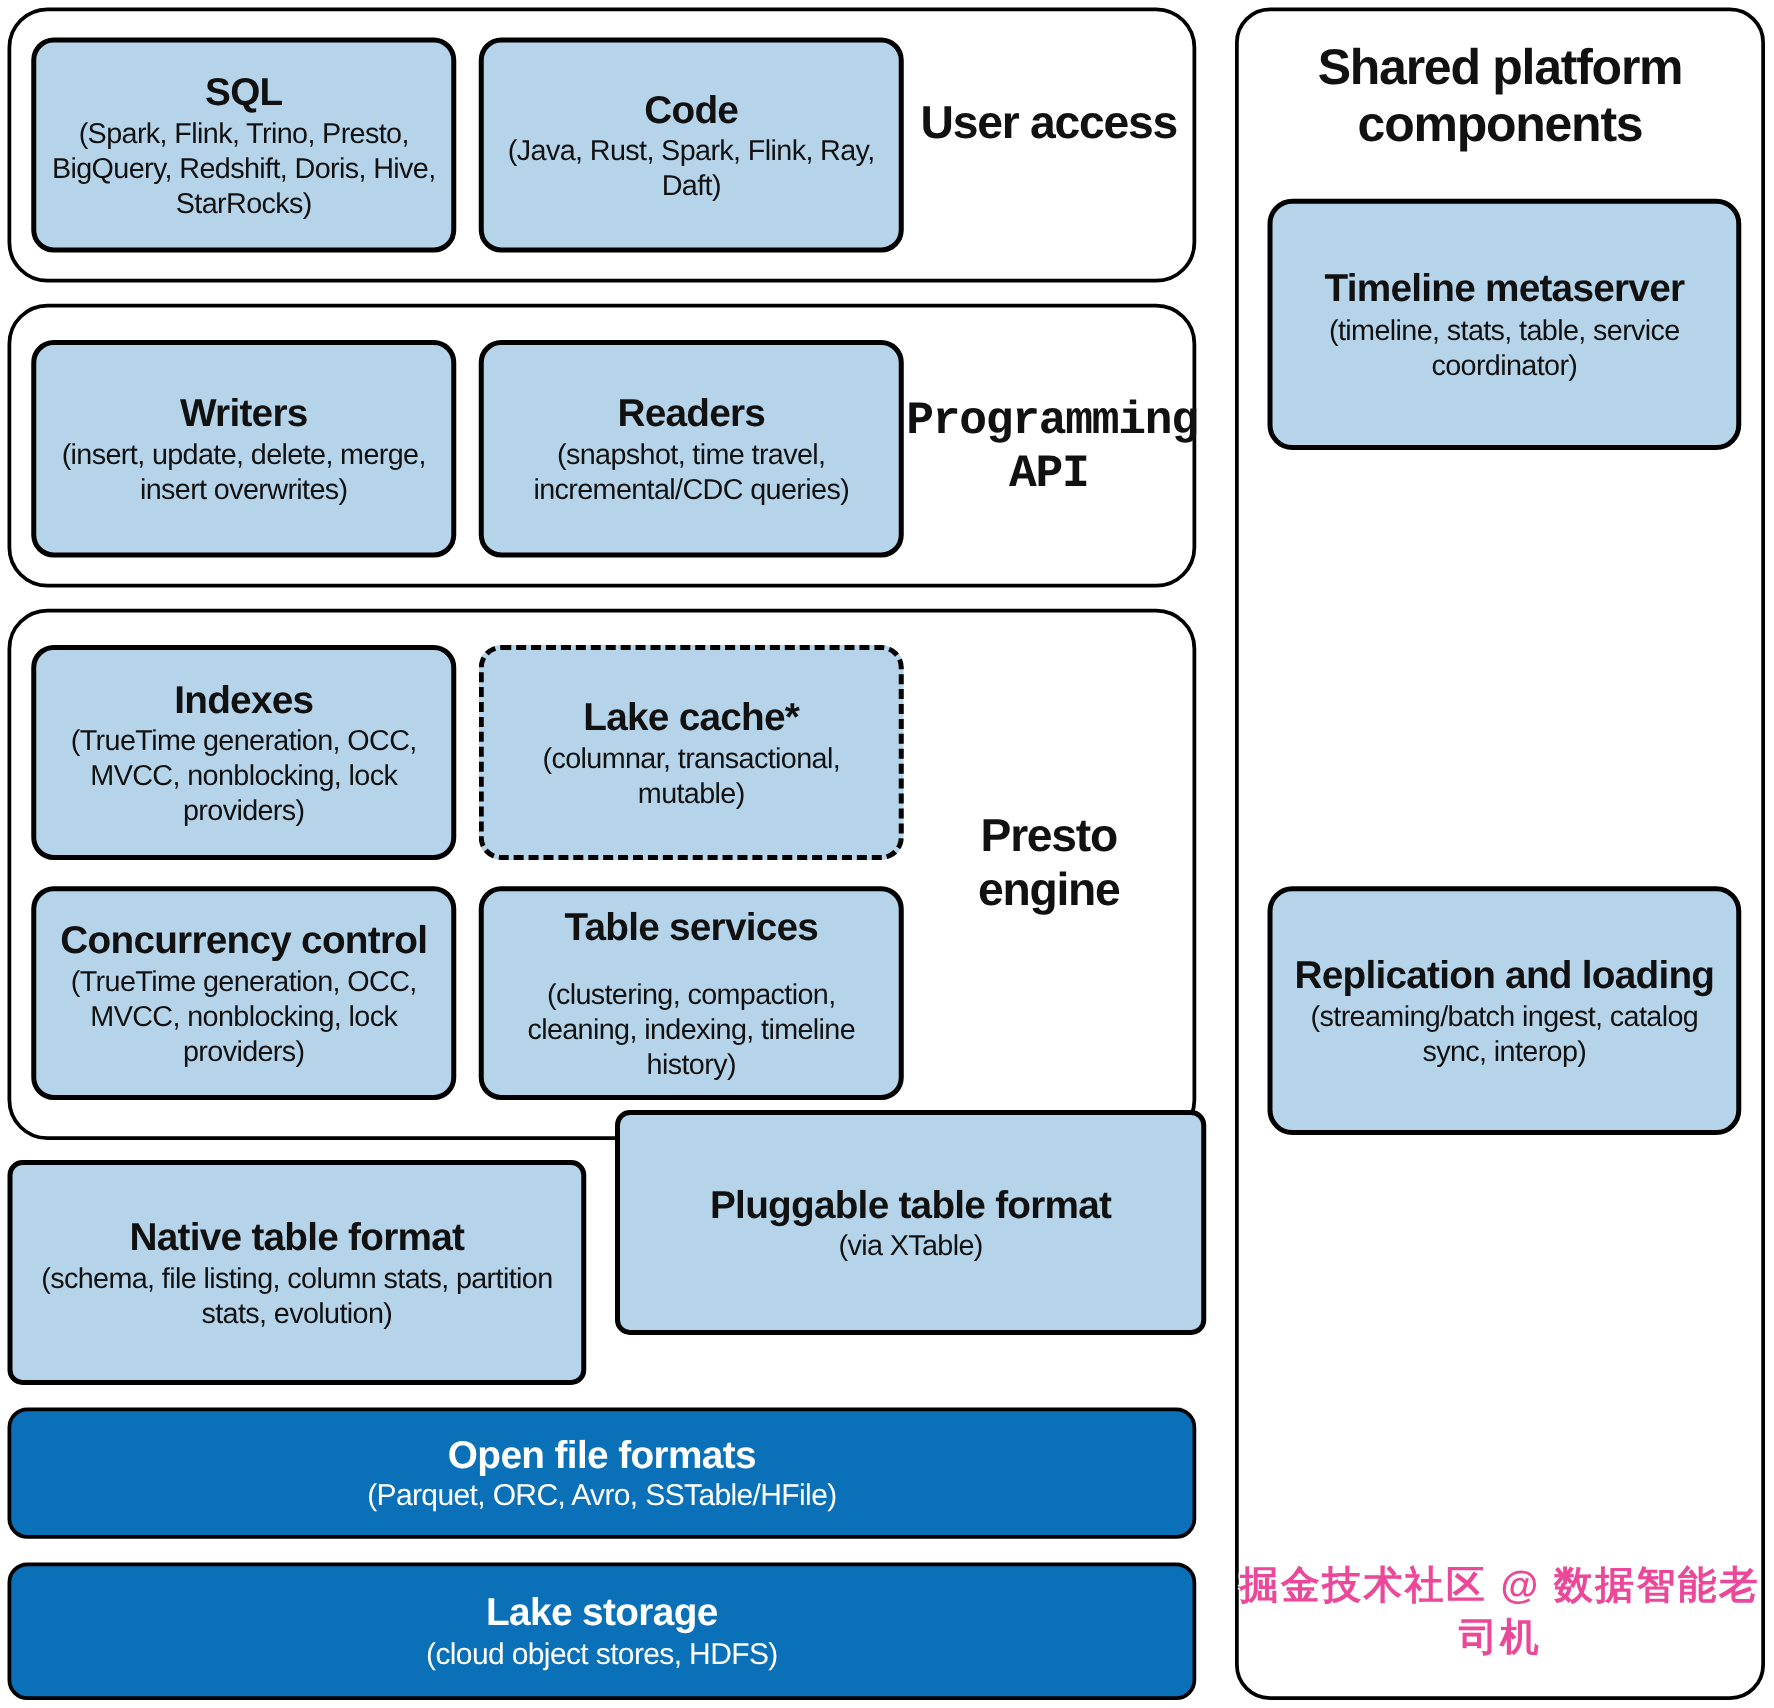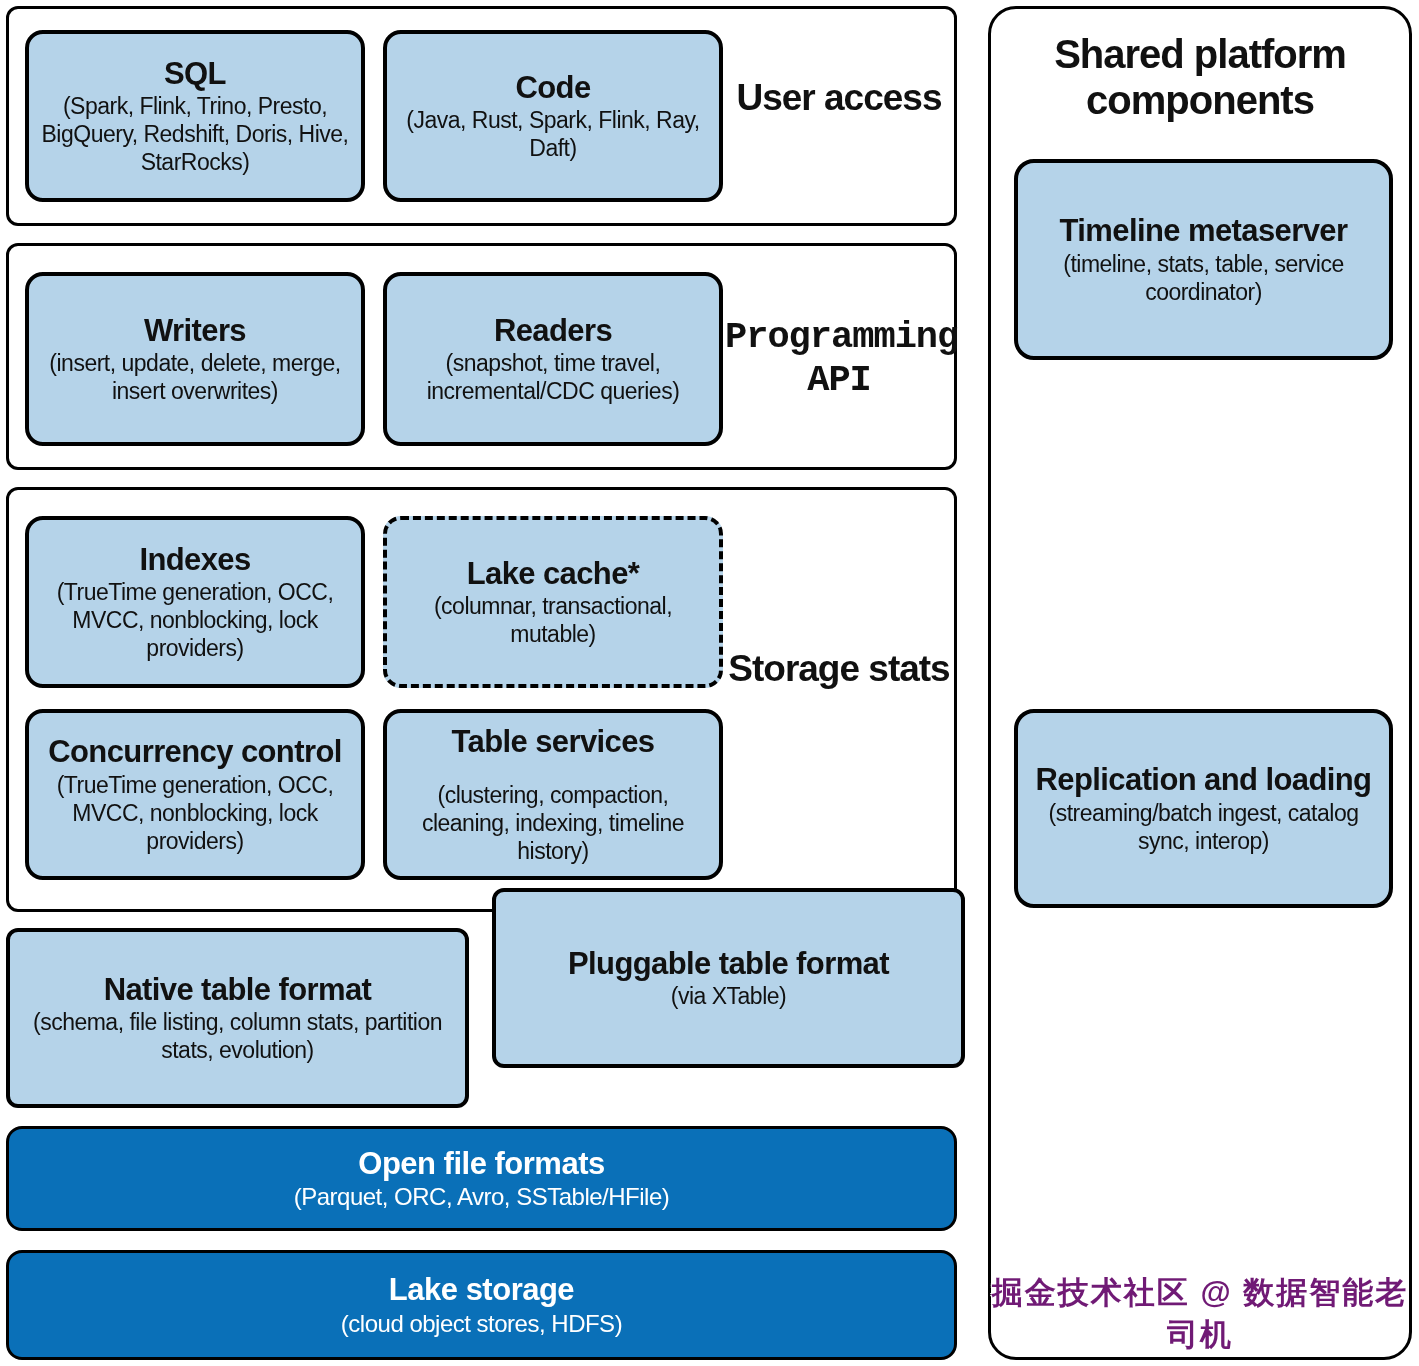--- a/index.html
+++ b/index.html
@@ -14,21 +14,21 @@
     width: 1419px;
     height: 1366px;
     background: #ffffff;
     overflow: hidden;
   }
   
   .panel {
     position: absolute;
     background: #ffffff;
     border: 3px solid #000000;
-    border-radius: 12px;
+    border-radius: 32px;
     box-sizing: border-box;
   }
   .c1 { left: 6px;   top: 6px;   width: 951px; height: 220px; }
   .c2 { left: 6px;   top: 243px; width: 951px; height: 227px; }
   .c3 { left: 6px;   top: 487px; width: 951px; height: 425px; }
   .right-panel { left: 988px; top: 6px; width: 424px; height: 1354px; border-radius: 28px; }
 
   
   .box {
     position: absolute;
@@ -137,28 +137,28 @@
     line-height: 1.15;
     letter-spacing: -1px;
   }
   .right-panel .rb { left: 23px; width: 379px; border-width: 4px; border-radius: 20px; }
   .rb1 { top: 150px; height: 201px; }
   .rb2 { top: 428px; height: 198px; }
   .rb3 { top: 700px; height: 199px; }
 
   .watermark {
     position: absolute;
-    bottom: 1px;
+    bottom: 26px;
     left: 0;
     width: 100%;
     text-align: center;
     font-weight: bold;
     font-size: 31px;
     letter-spacing: 2px;
-    color: #701a75;
+    color: #ec4899;
     text-shadow: 2px 2px 0 #ffffff, -1px -1px 0 #ffffff, 1px -1px 0 #ffffff, -1px 1px 0 #ffffff;
   }
 </style>
 </head>
 <body>
 
 <div class="canvas">
 
   <div class="panel c1">
     <div class="box b1">
@@ -194,21 +194,21 @@
       <div class="box-sub">(columnar, transactional, mutable)</div>
     </div>
     <div class="box b3">
       <div class="box-title">Concurrency control</div>
       <div class="box-sub">(TrueTime generation, OCC, MVCC, nonblocking, lock providers)</div>
     </div>
     <div class="box b4">
       <div class="box-title">Table services</div>
       <div class="box-sub">(clustering, compaction, cleaning, indexing, timeline history)</div>
     </div>
-    <div class="sec-label">Storage stats</div>
+    <div class="sec-label">Presto engine</div>
   </div>
 
   <div class="format-box fb1">
     <div class="box-title">Native table format</div>
     <div class="box-sub">(schema, file listing, column stats, partition stats, evolution)</div>
   </div>
   <div class="format-box fb2">
     <div class="box-title">Pluggable table format</div>
     <div class="box-sub">(via XTable)</div>
   </div>

